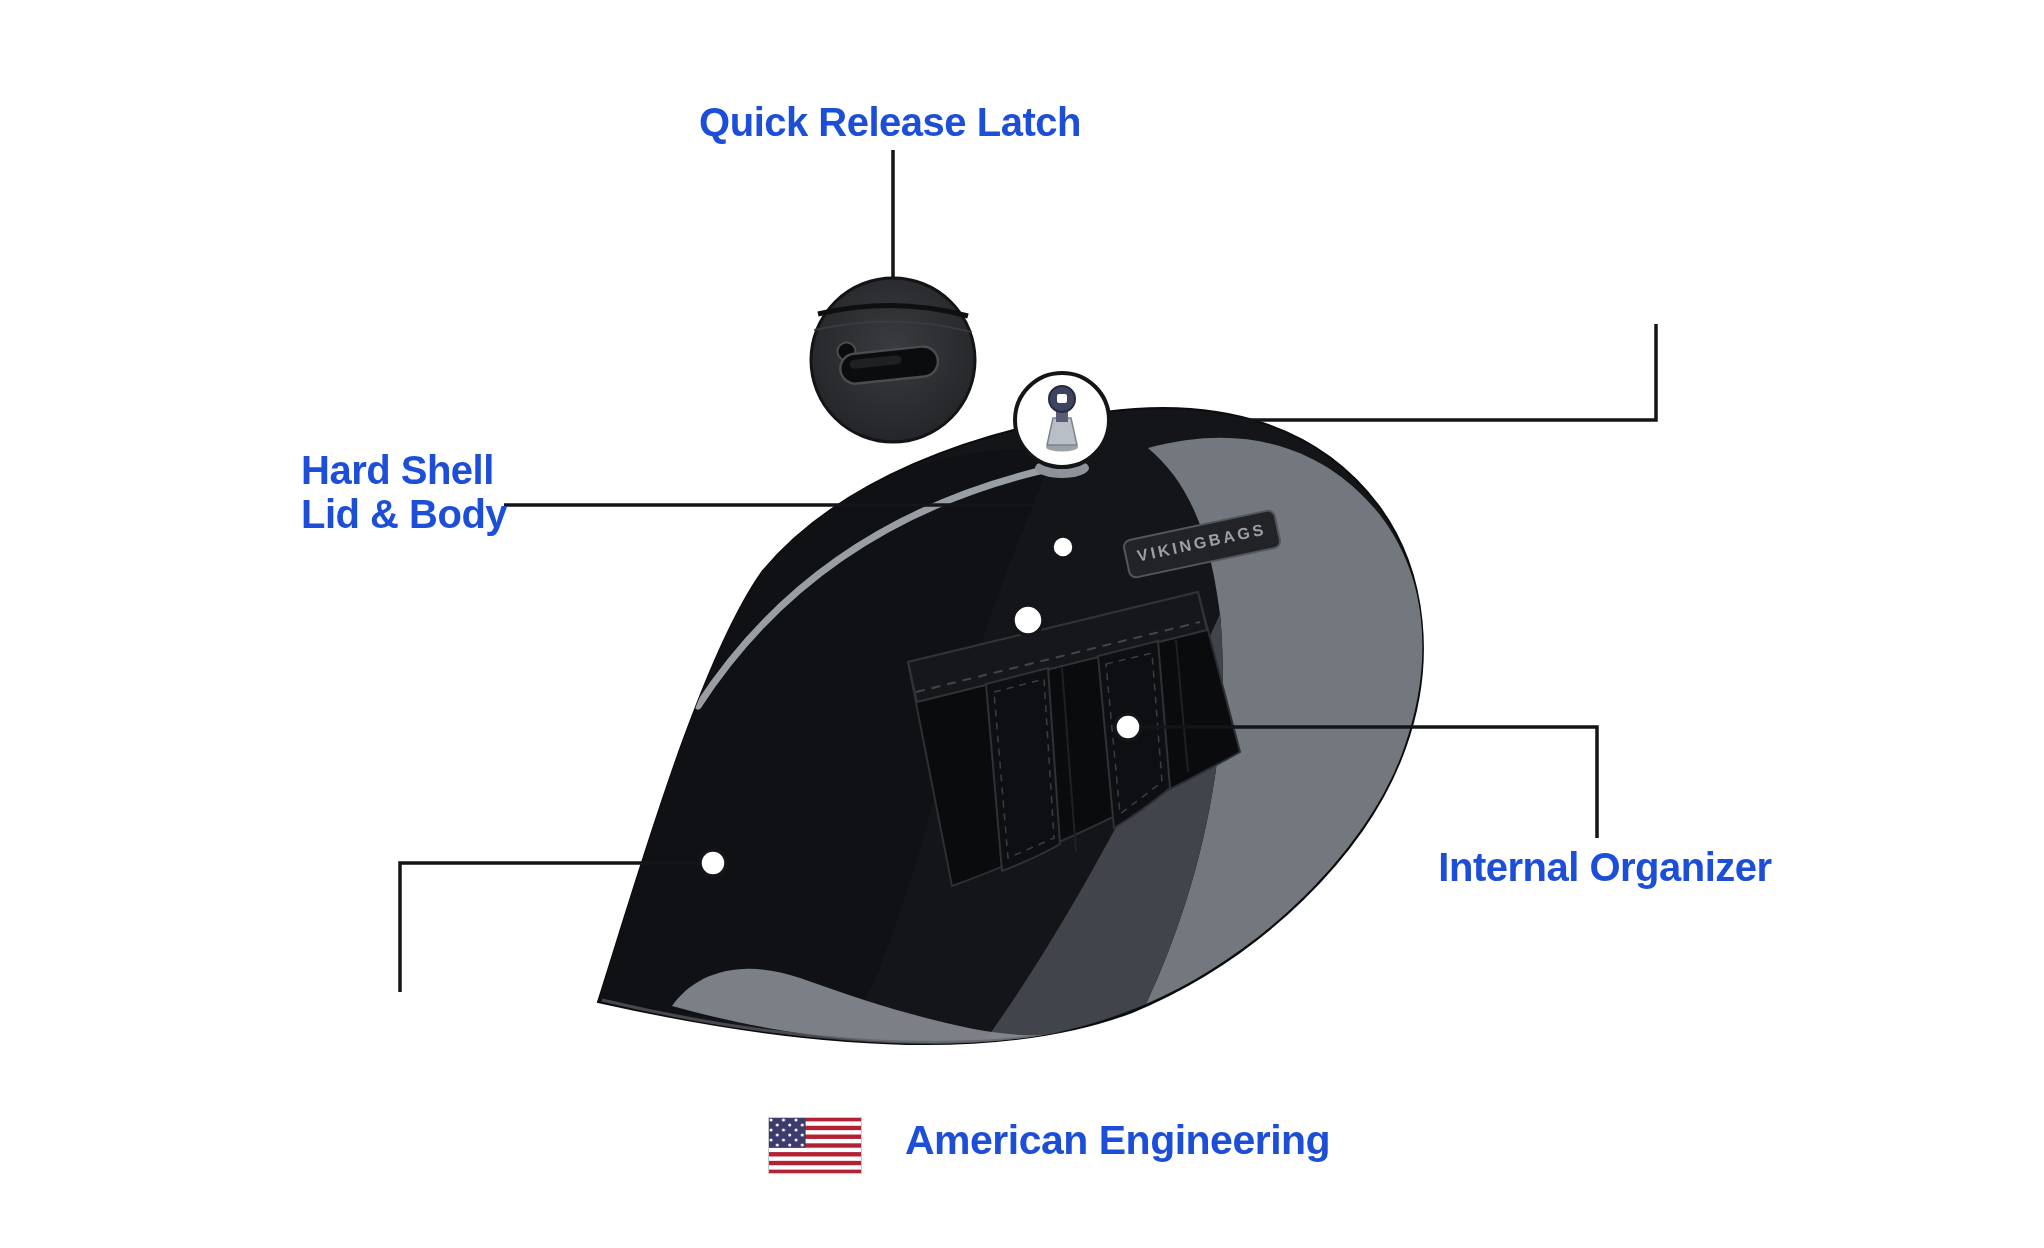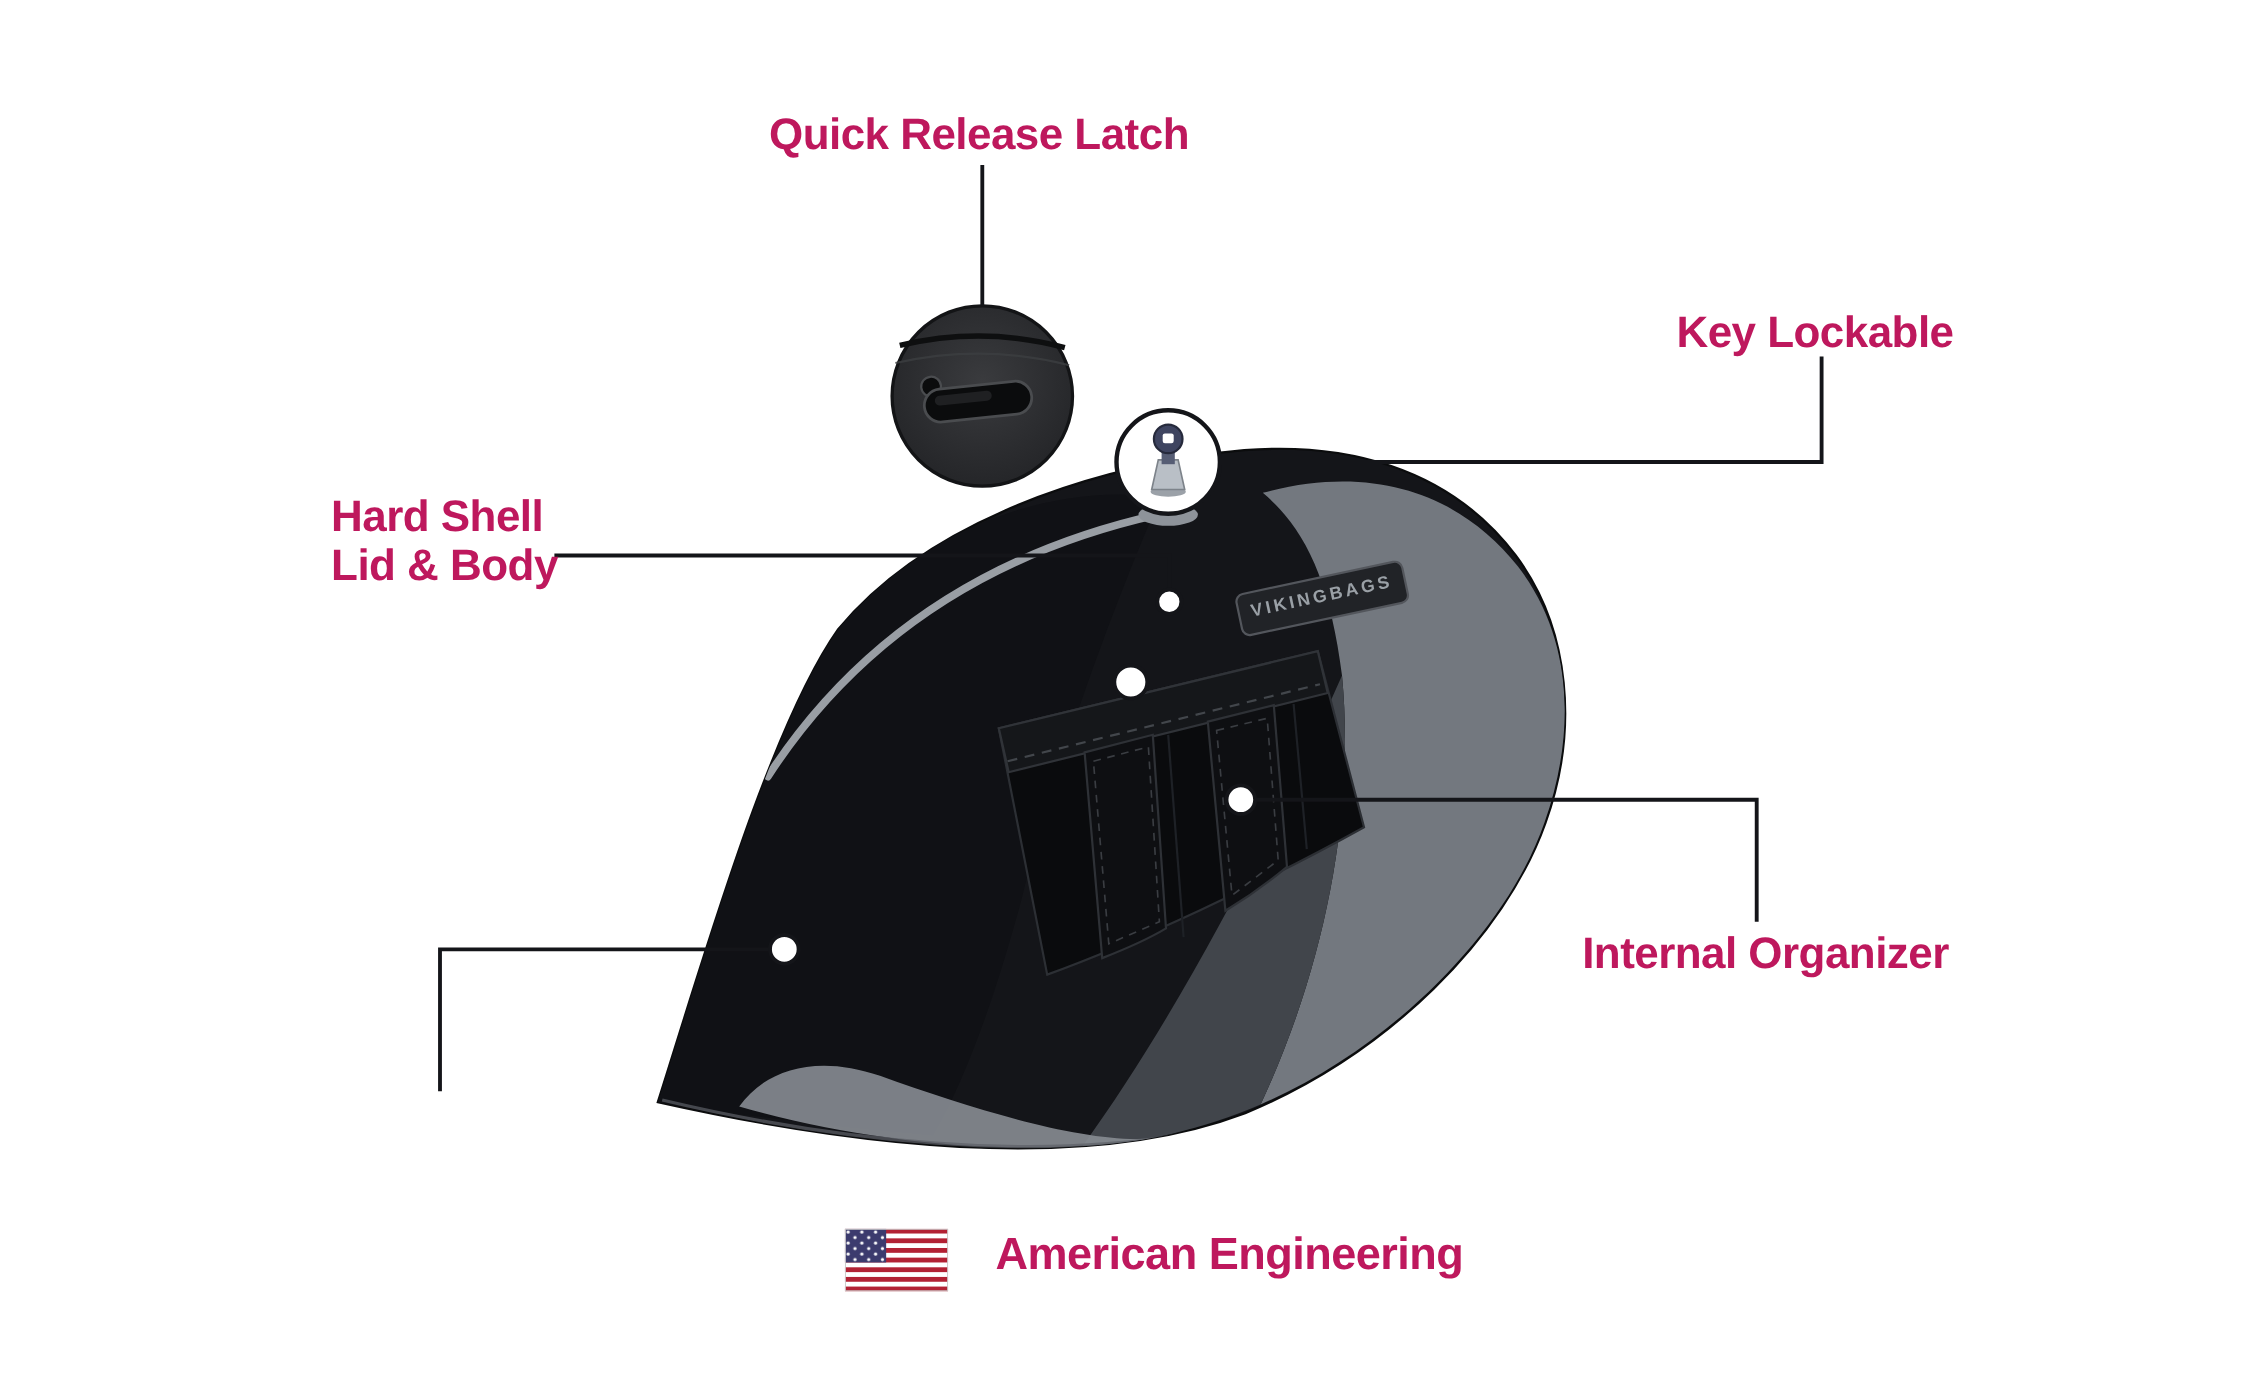--- a/index.html
+++ b/index.html
@@ -2,21 +2,21 @@
 <html><head>
 <meta charset="utf-8">
 <style>
   html,body{margin:0;padding:0;background:#ffffff;}
   .canvas{
     position:relative;width:2044px;height:1248px;background:#ffffff;
     overflow:hidden;font-family:"Liberation Sans",sans-serif;
   }
   .art{position:absolute;left:0;top:0;}
   .callout{
-    position:absolute;color:#be185d;font-weight:800;font-size:40px;
+    position:absolute;color:#1d4ed8;font-weight:800;font-size:40px;
     letter-spacing:-0.5px;line-height:44px;white-space:nowrap;
   }
   .center{text-align:center;}
   .badge{
     position:absolute;left:1124px;top:524px;width:152px;height:36px;
     transform:rotate(-12deg);background:#212327;border:2px solid #53565c;
     border-radius:8px;color:#9aa0a6;font-weight:700;font-size:16px;
     letter-spacing:3px;text-align:center;line-height:34px;
   }
   .footer-flag{position:absolute;left:768px;top:1117px;width:94px;height:57px;}
@@ -105,21 +105,20 @@
       <circle cx="1028" cy="620" r="15"></circle>
       <circle cx="1128" cy="727" r="13"></circle>
       <circle cx="713" cy="863" r="13"></circle>
     </g>
   </svg>
 
   <div class="badge">VIKINGBAGS</div>
 
   <div class="callout center" style="left:640px;top:100px;width:500px;">Quick Release Latch</div>
 
-  <div class="callout center" style="left:1470px;top:280px;width:360px;">Key Lockable</div>
 
   <div class="callout" style="left:301px;top:448px;">
     <span style="display:block">Hard Shell</span>
     <span style="display:block">Lid &amp; Body</span>
   </div>
 
   <div class="callout center" style="left:1415px;top:845px;width:380px;">Internal Organizer</div>
 
 
   <div class="footer-flag">

